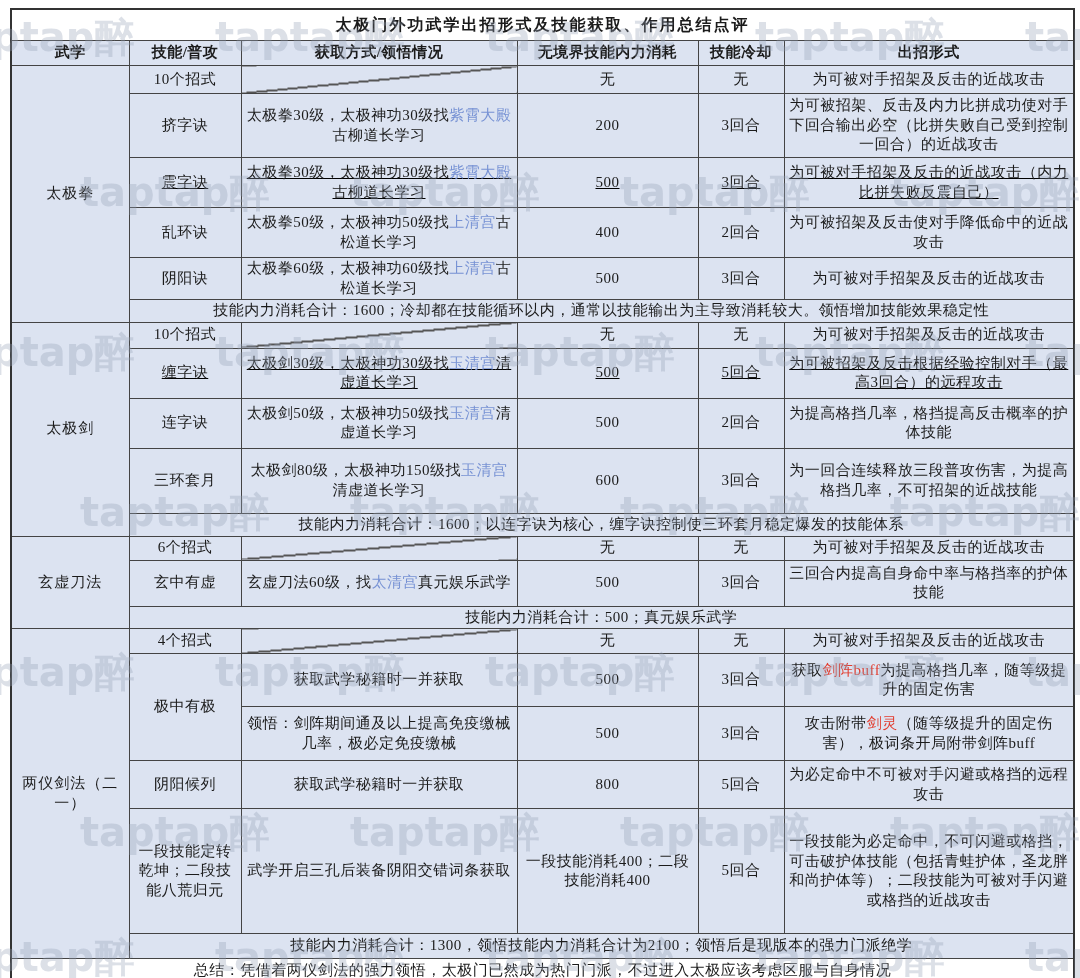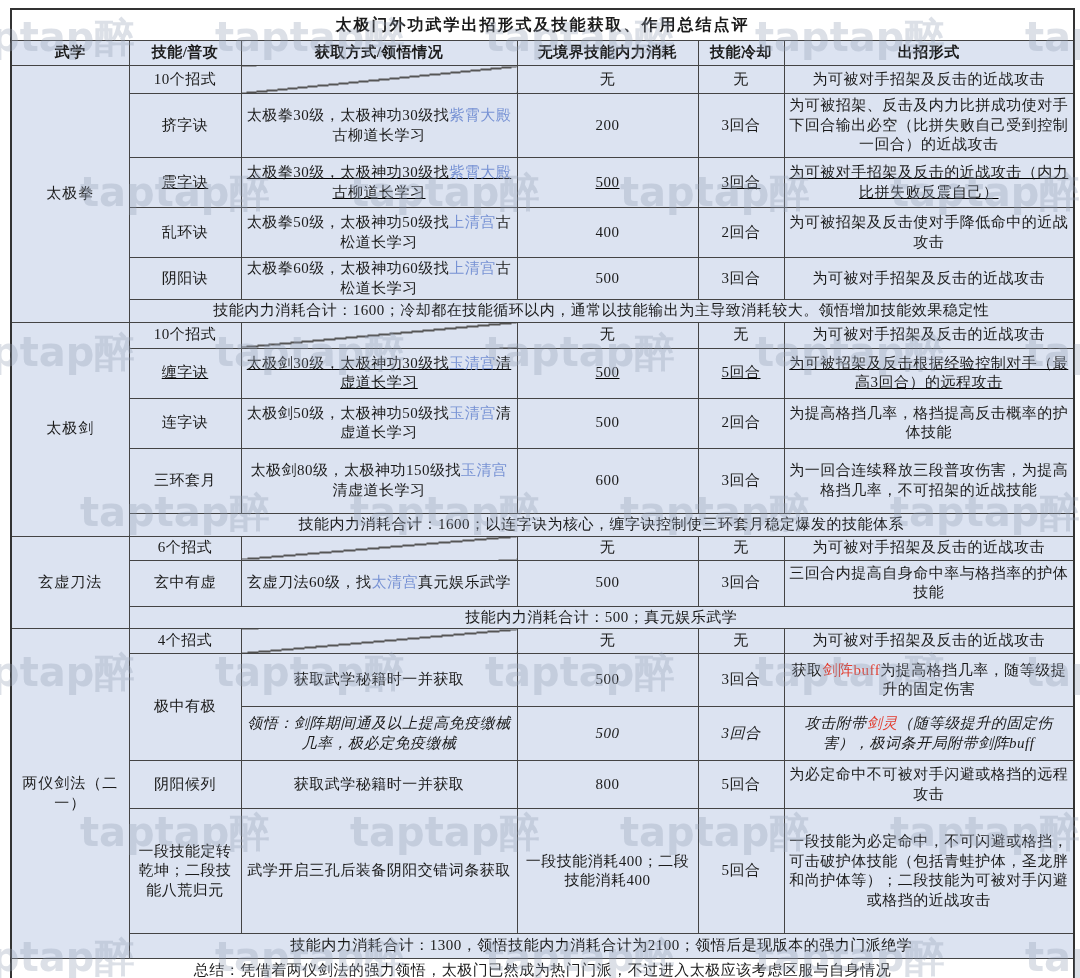--- a/index.html
+++ b/index.html
@@ -162,21 +162,21 @@
           <td>无</td>
           <td><span>为可被对手招架及反击的近战攻击</span></td>
         </tr>
         <tr style="height: 53px;">
           <td rowspan="2">极中有极</td>
           <td><span>获取武学秘籍时一并获取</span></td>
           <td>500</td>
           <td>3回合</td>
           <td><span>获取</span><span class="c-red">剑阵buff</span><span>为提高格挡几率，随等级提升的固定伤害</span></td>
         </tr>
-        <tr style="height: 54px; font-style: italic;">
+        <tr style="height: 54px;">
           <td><span>领悟：剑阵期间通及以上提高免疫缴械几率，极必定免疫缴械</span></td>
           <td>500</td>
           <td>3回合</td>
           <td><span>攻击附带</span><span class="c-red">剑灵</span><span>（随等级提升的固定伤害），极词条开局附带剑阵buff</span></td>
         </tr>
         <tr style="height: 48px;">
           <td>阴阳候列</td>
           <td><span>获取武学秘籍时一并获取</span></td>
           <td>800</td>
           <td>5回合</td>

